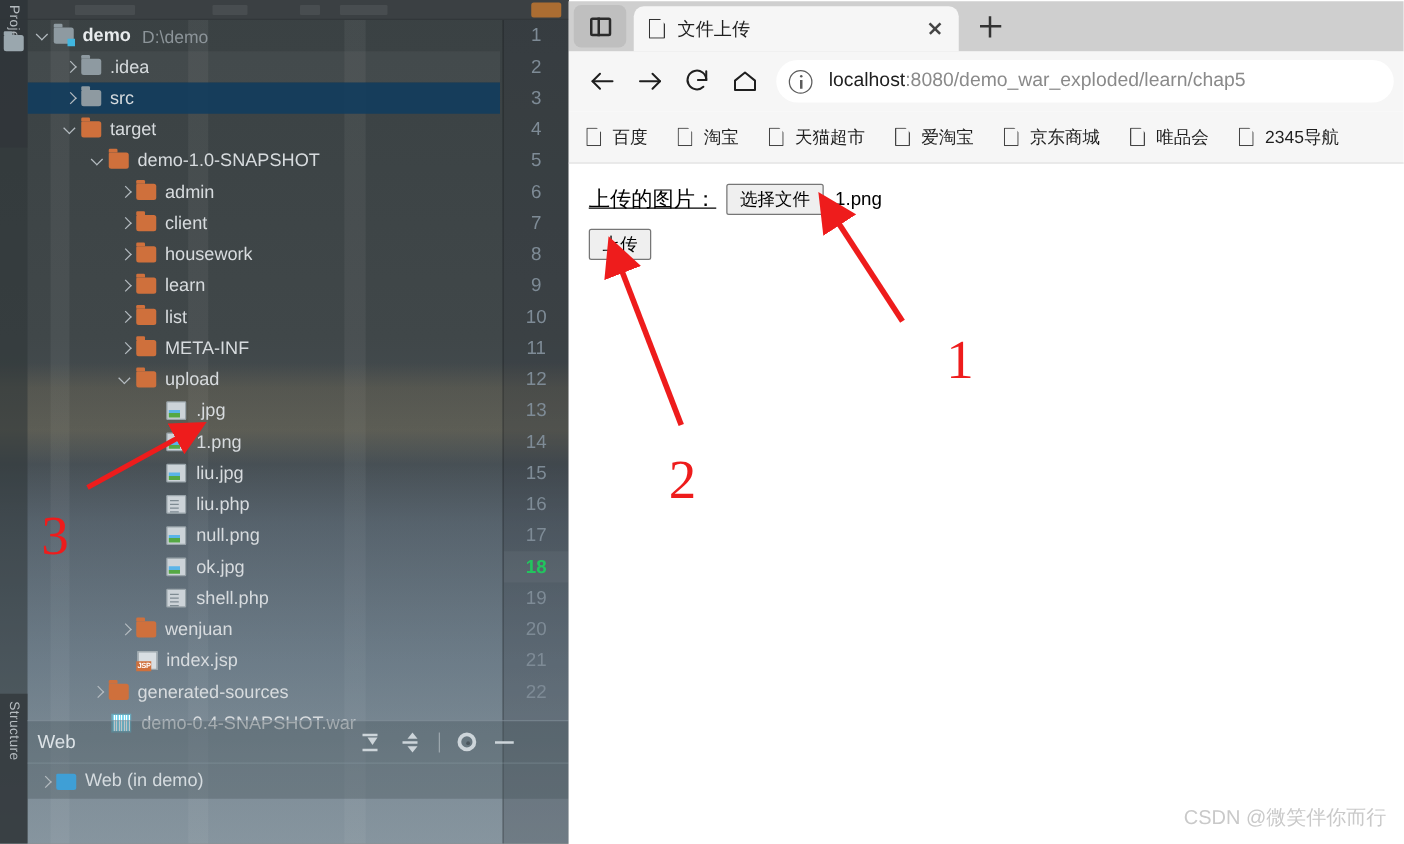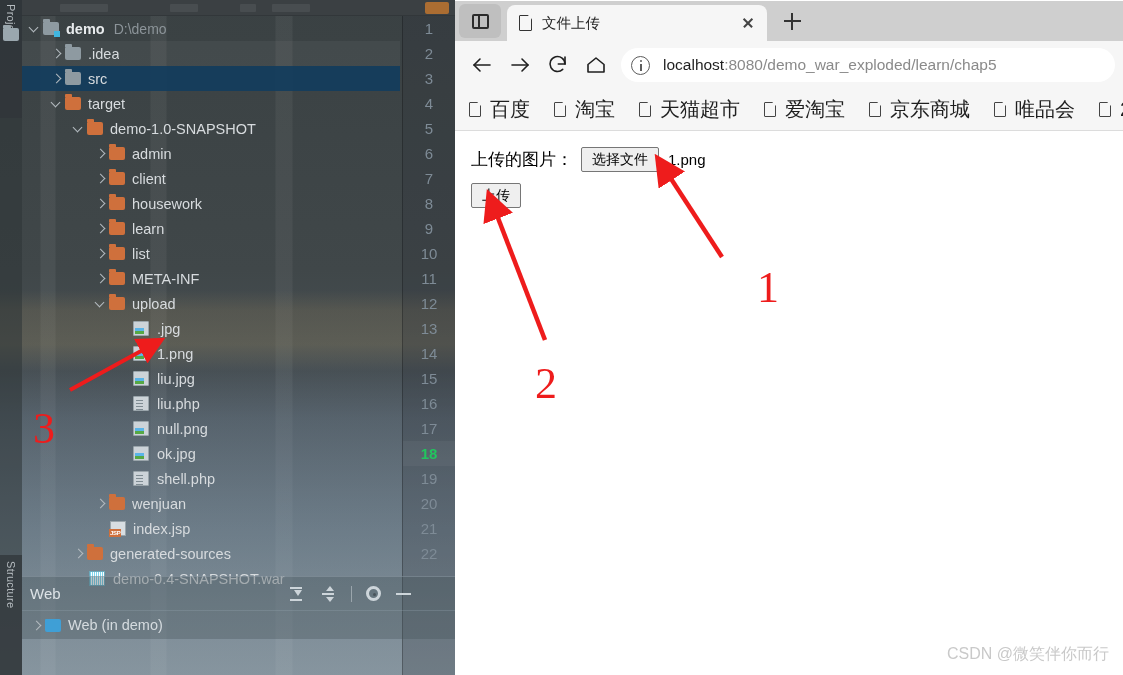--- a/index.html
+++ b/index.html
@@ -313,27 +313,27 @@
     height: 42px; background: #f6f6f6; display: flex; align-items: center;
     padding-left: 14px; gap: 0; border-bottom: 1px solid #dcdcdc; overflow: hidden;
   }
   .bm { display: flex; align-items: center; margin-right: 24px; white-space: nowrap; }
   .bm .bmico { width:12px;height:15px;position:relative;margin-right:9px;flex:0 0 12px; }
   .bm .bmico::before {
     content:""; position:absolute; inset:0;
     border:1.4px solid #444; border-radius:1px;
     clip-path: polygon(0 0, 68% 0, 100% 26%, 100% 100%, 0 100%);
   }
-  .bm .bmlabel { font-size: 20px; color: #1f1f1f; }
+  .bm .bmlabel { font-size: 14px; color: #1f1f1f; }
 
   #page {
     position: relative; height: 544px; background: #ffffff; padding: 16px 0 0 16px;
   }
   #upload-line { display: flex; align-items: center; }
-  #upload-label { font-size: 17px; color: #000; margin-right: 8px; }
+  #upload-label { font-size: 17px; color: #000; margin-right: 8px; text-decoration: underline; }
   .btn {
     font-size: 14px; color: #000; background: #efefef;
     border: 1px solid #767676; border-radius: 2px;
     padding: 3px 10px; line-height: 17px;
   }
   #filename { font-size: 15px; color: #000; margin-left: 9px; }
   #upload-btn-line { margin-top: 11px; }
   #watermark {
     position: absolute; right: 14px; bottom: 10px;
     font-size: 16px; color: #c9c9c9; white-space: nowrap;

